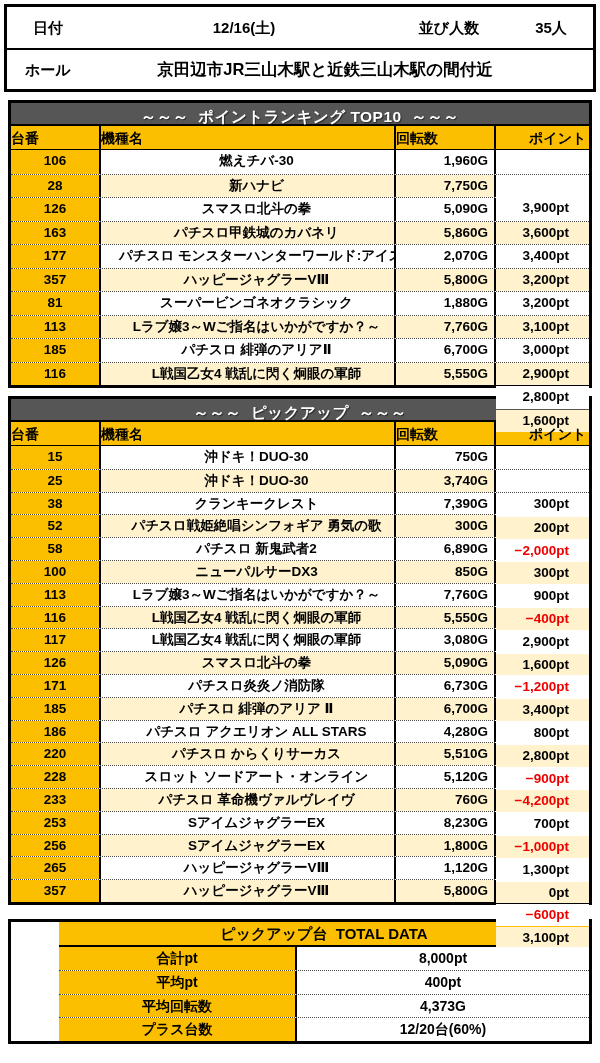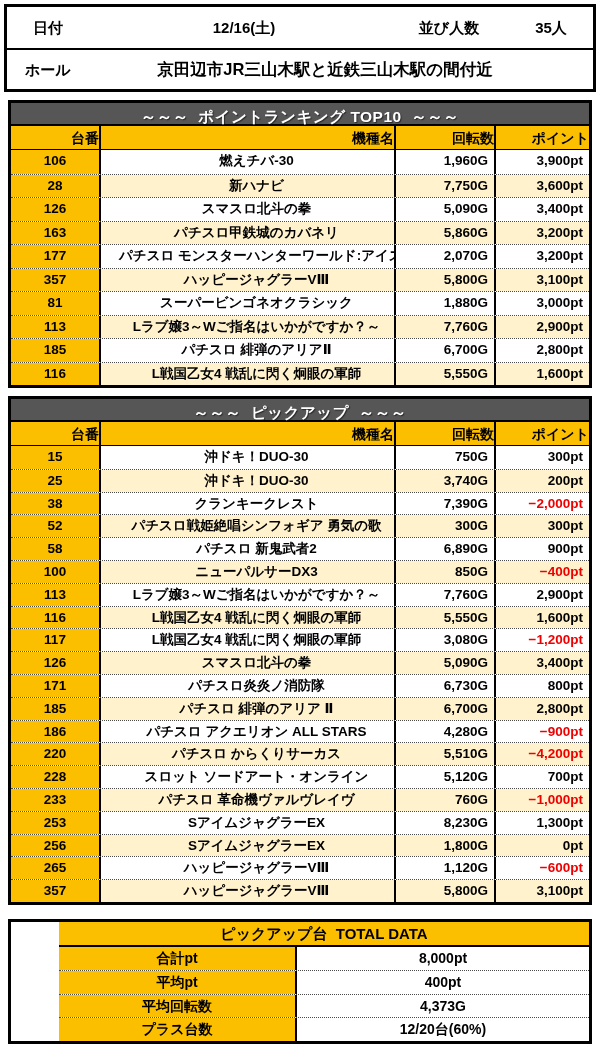--- a/index.html
+++ b/index.html
@@ -54,21 +54,21 @@
   .head-row {
     display: flex;
     background: var(--gold, #FCBF00);
     border-top: 2px solid #000;
     border-bottom: 1.5px solid #000;
     height: 26px;
   }
   .head-cell {
     font-size: 14px;
     line-height: 24px;
-    text-align: right;
+    text-align: left;
     height: 100%;
   }
   .col-no     { width: 90px;  border-right: 2px solid #000; }
   .col-model  { flex: 1;      border-right: 2px solid #000; }
   .col-spins  { width: 100px; border-right: 2px solid #000; }
   .col-points { width: 93px; padding-left: 33px; }
 
   .rows-container .row { display: flex; height: var(--rh); }
   .rows-container .row + .row { border-top: 1.5px dotted #4a4a4a; }
   .cell {
@@ -78,21 +78,21 @@
     overflow: hidden;
     white-space: pre;
   }
   .cell-no {
     width: 90px; text-align: center;
     background: var(--gold, #FCBF00);
     border-right: 2px solid #000;
   }
   .cell-model { flex: 1; text-align: center; padding-left: 18px; border-right: 2px solid #000; background: #fff; }
   .cell-spins { width: 100px; text-align: right; padding-right: 6px; border-right: 2px solid #000; background: #fff; }
-  .cell-points { width: 93px; text-align: right; padding-right: 6px; background: #fff; }
+  .cell-points { width: 93px; text-align: right; padding-right: 20px; background: #fff; margin-top: 47px; }
   .row.alt .cell-model, .row.alt .cell-spins, .row.alt .cell-points { background: var(--cream, #FFF2CC); }
   .cell.neg { color: var(--negative, #EE0000); }
 
   
   .total-table {
     margin: 14px 0 0 8px;
     width: 584px;
     border: 3px solid #000;
     background: #fff;
     padding-left: 48px;

